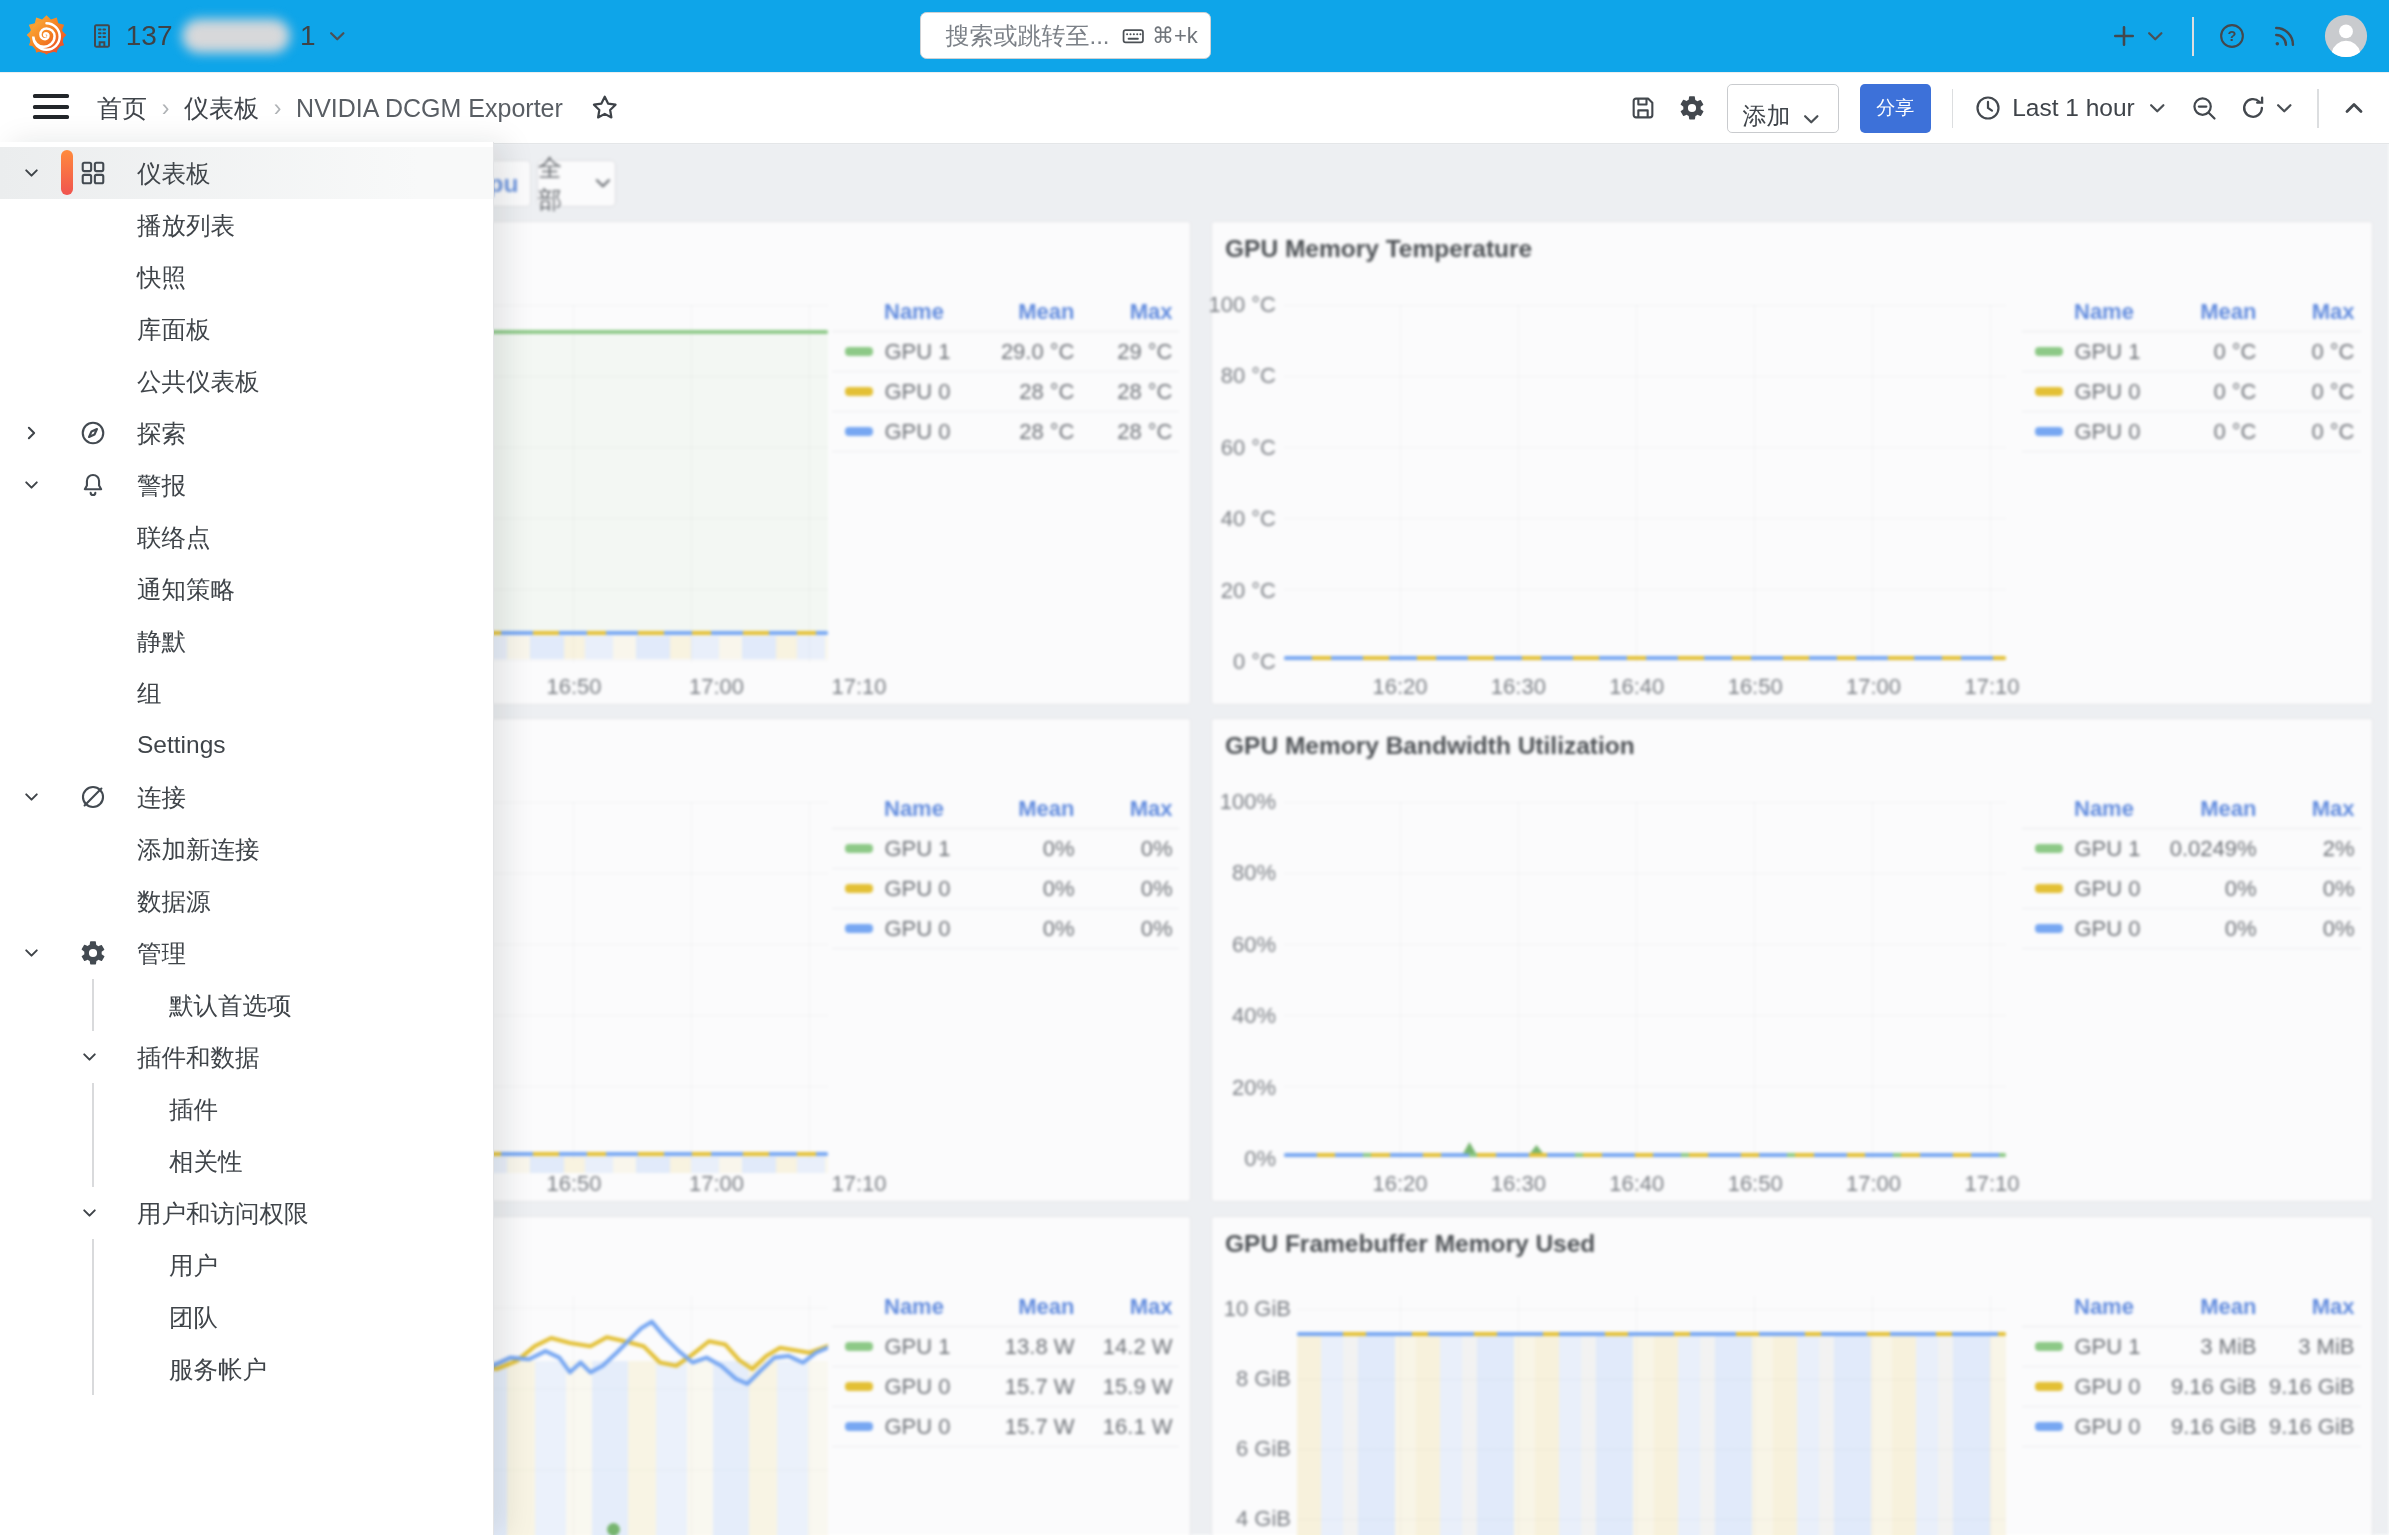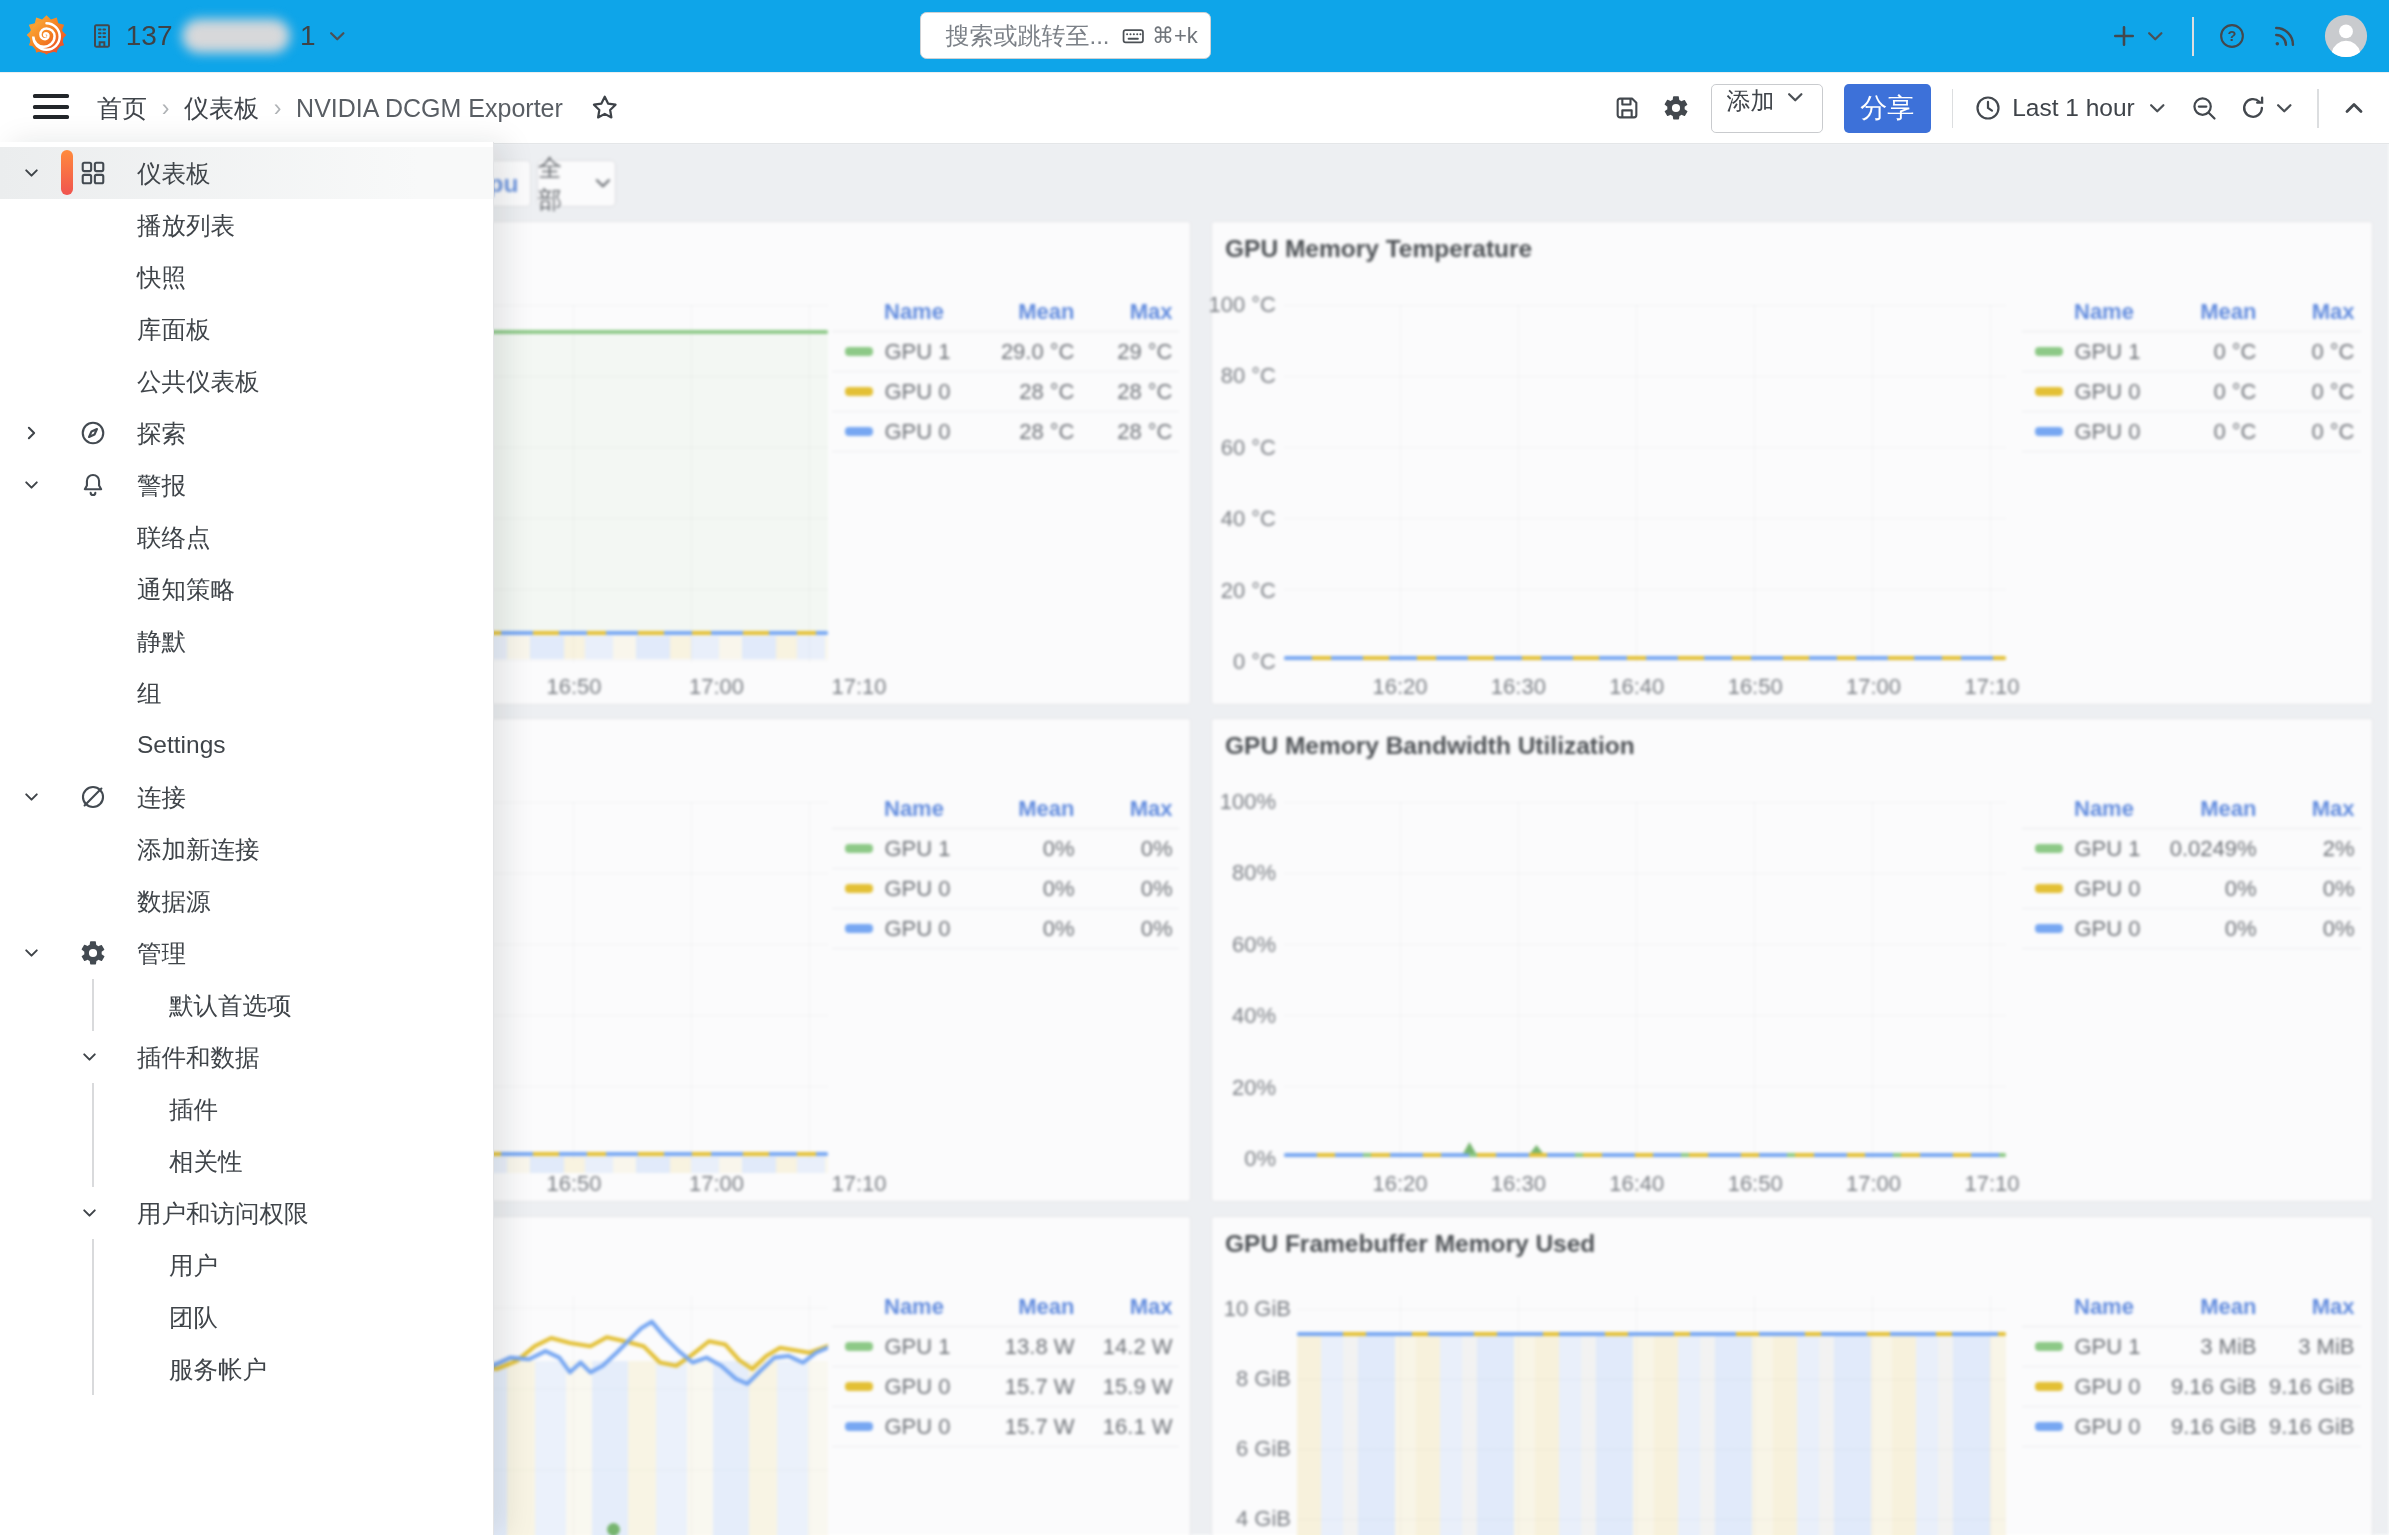--- a/index.html
+++ b/index.html
@@ -103,24 +103,24 @@
 
   .toolbar{position:absolute;left:0;top:73px;width:100%;height:70px;background:#fff;border-bottom:0.8px solid #e4e6e8;z-index:5;}
   .hamb{position:absolute;left:33px;top:21px;width:36px;cursor:pointer;}
   .hamb i{display:block;height:4.1px;background:#22262a;border-radius:1.6px;margin-bottom:6.5px;}
   .crumbs{position:absolute;left:97px;top:0;height:70px;display:flex;align-items:center;gap:14.7px;font-size:25px;}
   .crumb{color:#3f444a;cursor:pointer;}
   .crumb.current{color:#595e64;}
   .csep{color:#b0b3b6;font-size:23px;}
   .star{position:absolute;top:19.6px;width:29.5px;height:29.5px;color:#3d4248;cursor:pointer;}
   .tb2-right{position:absolute;right:21px;top:0;height:70px;display:flex;align-items:center;gap:21px;}
-  .btn-outline{display:flex;align-items:flex-start;gap:8.2px;height:49px;padding:0 14.7px;border:1.6px solid #c9cbce;border-radius:4.9px;
+  .btn-outline{display:flex;align-items:flex-end;gap:8.2px;height:49px;padding:0 14.7px;border:1.6px solid #c9cbce;border-radius:4.9px;
     font-size:24px;color:#3f444a;background:#fff;cursor:pointer;}
   .btn-blue{display:flex;align-items:center;height:49px;padding:0 16.4px;border:none;border-radius:4.9px;
-    font-size:27px;color:#fff;background:#3d71d9;cursor:pointer;}
+    font-size:19px;color:#fff;background:#3d71d9;cursor:pointer;}
   .trange{display:flex;align-items:center;gap:9.8px;font-size:24.5px;color:#3f444a;cursor:pointer;}
 
   
   .megamenu{position:absolute;left:0;top:142px;width:494px;bottom:0;background:#fff;z-index:6;
     border-right:0.8px solid #e3e4e6;box-shadow:11.5px 0 28px rgba(24,26,30,0.10);padding-top:4.9px;box-sizing:border-box;}
   .mrow{position:relative;height:52px;cursor:pointer;}
   .mrow.active{background:linear-gradient(90deg,#ebedee 0%,#f8f9f9 85%);}
   .mind{position:absolute;left:61px;top:3.3px;width:11.5px;height:45px;border-radius:6.5px;background:linear-gradient(180deg,#ff8a3c,#f0544f);}
   .mchev{position:absolute;top:50%;transform:translateY(-50%);width:21px;height:21px;color:#3f4449;}
   .lvl0 .mchev{left:21px;}

